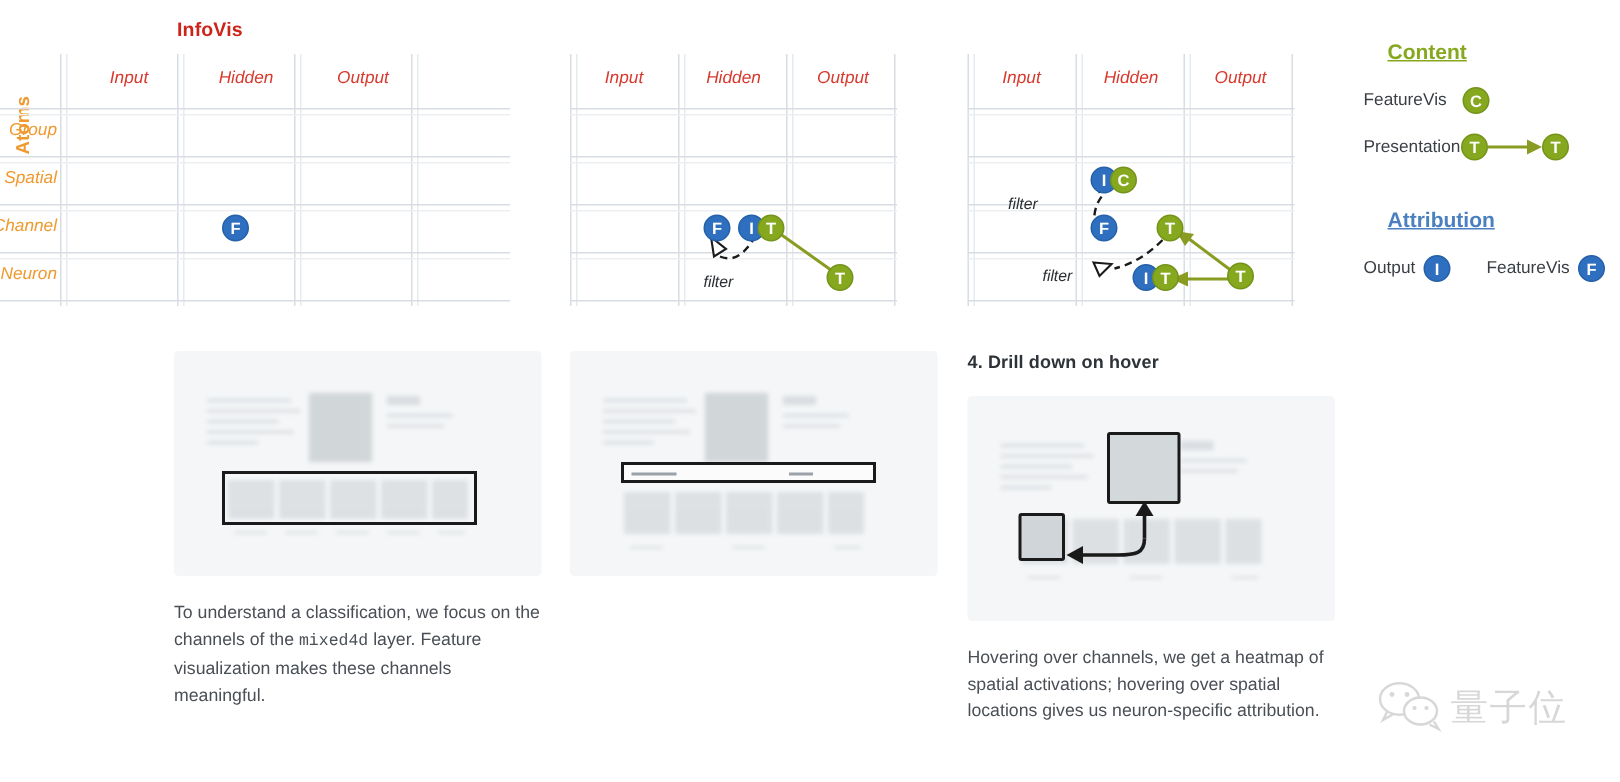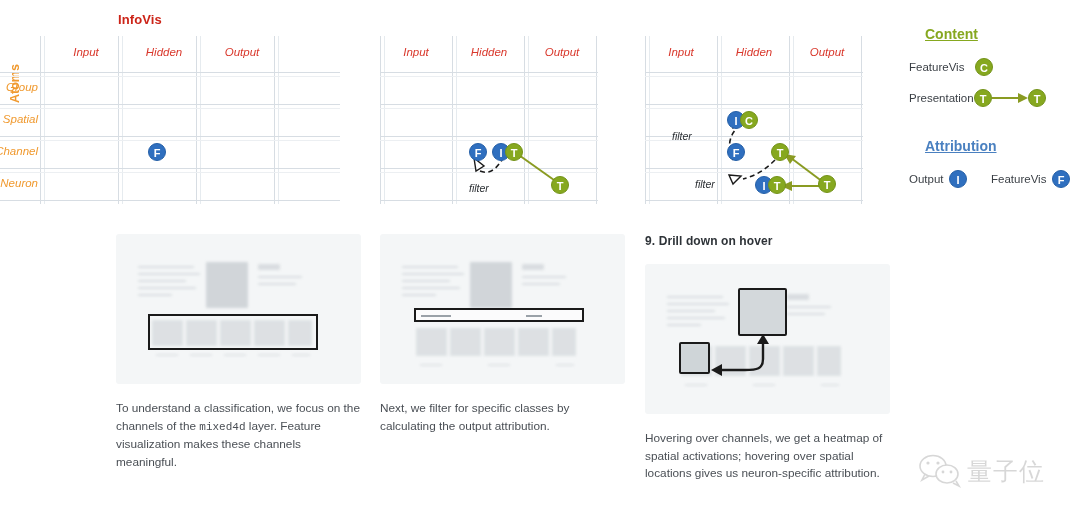--- a/index.html
+++ b/index.html
@@ -304,25 +304,24 @@
         <div class="tile" style="left:172px; top:94px; width:24px; height:28px;"></div>
         <div class="cap" style="left:40px;  top:130px; width:22px;"></div>
         <div class="cap" style="left:108px; top:130px; width:22px;"></div>
         <div class="cap" style="left:176px; top:130px; width:18px;"></div>
       </div>
       <div class="bar-box" style="left:34px; top:74px; width:170px; height:14px;">
         <div style="position:absolute; left:5px; top:5px; width:30px; height:2px; background:#9aa1a8;"></div>
         <div style="position:absolute; left:110px; top:5px; width:16px; height:2px; background:#9aa1a8;"></div>
       </div>
     </div>
-    <p><span>Next, we filter for specific classes by calculating the output attribution.</span><span class="mono"></span><span></span></p>
   </div>
 
   <div class="sec" style="left:645px;">
-    <h3>9. Drill down on hover</h3>
+    <h3>4. Drill down on hover</h3>
     <div class="thumb">
       <div class="mock">
         <div class="txtline" style="left:22px; top:32px; width:56px;"></div>
         <div class="txtline" style="left:22px; top:39px; width:62px;"></div>
         <div class="txtline" style="left:22px; top:46px; width:48px;"></div>
         <div class="txtline" style="left:22px; top:53px; width:58px;"></div>
         <div class="txtline" style="left:22px; top:60px; width:34px;"></div>
         <div class="txtline" style="left:142px; top:30px; width:22px; height:6px;"></div>
         <div class="txtline" style="left:142px; top:42px; width:44px;"></div>
         <div class="txtline" style="left:142px; top:49px; width:38px;"></div>

